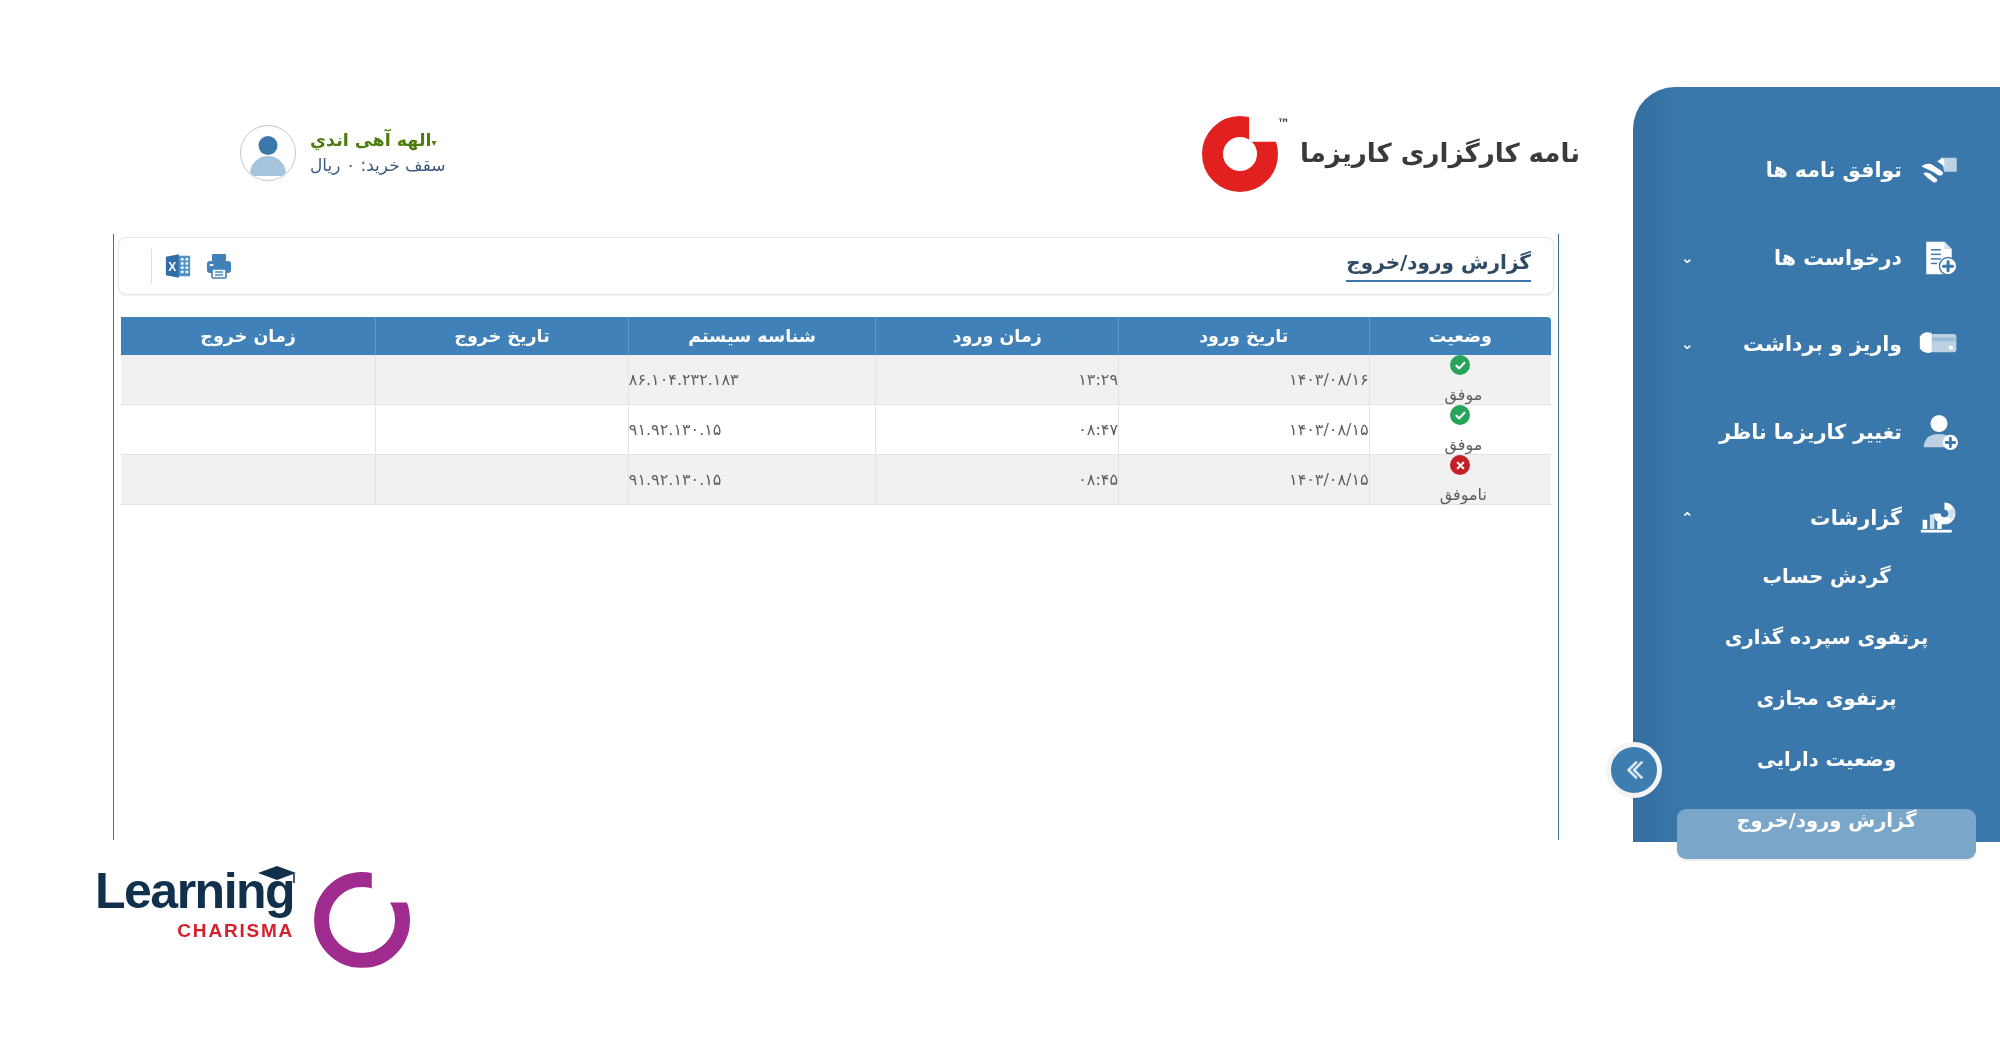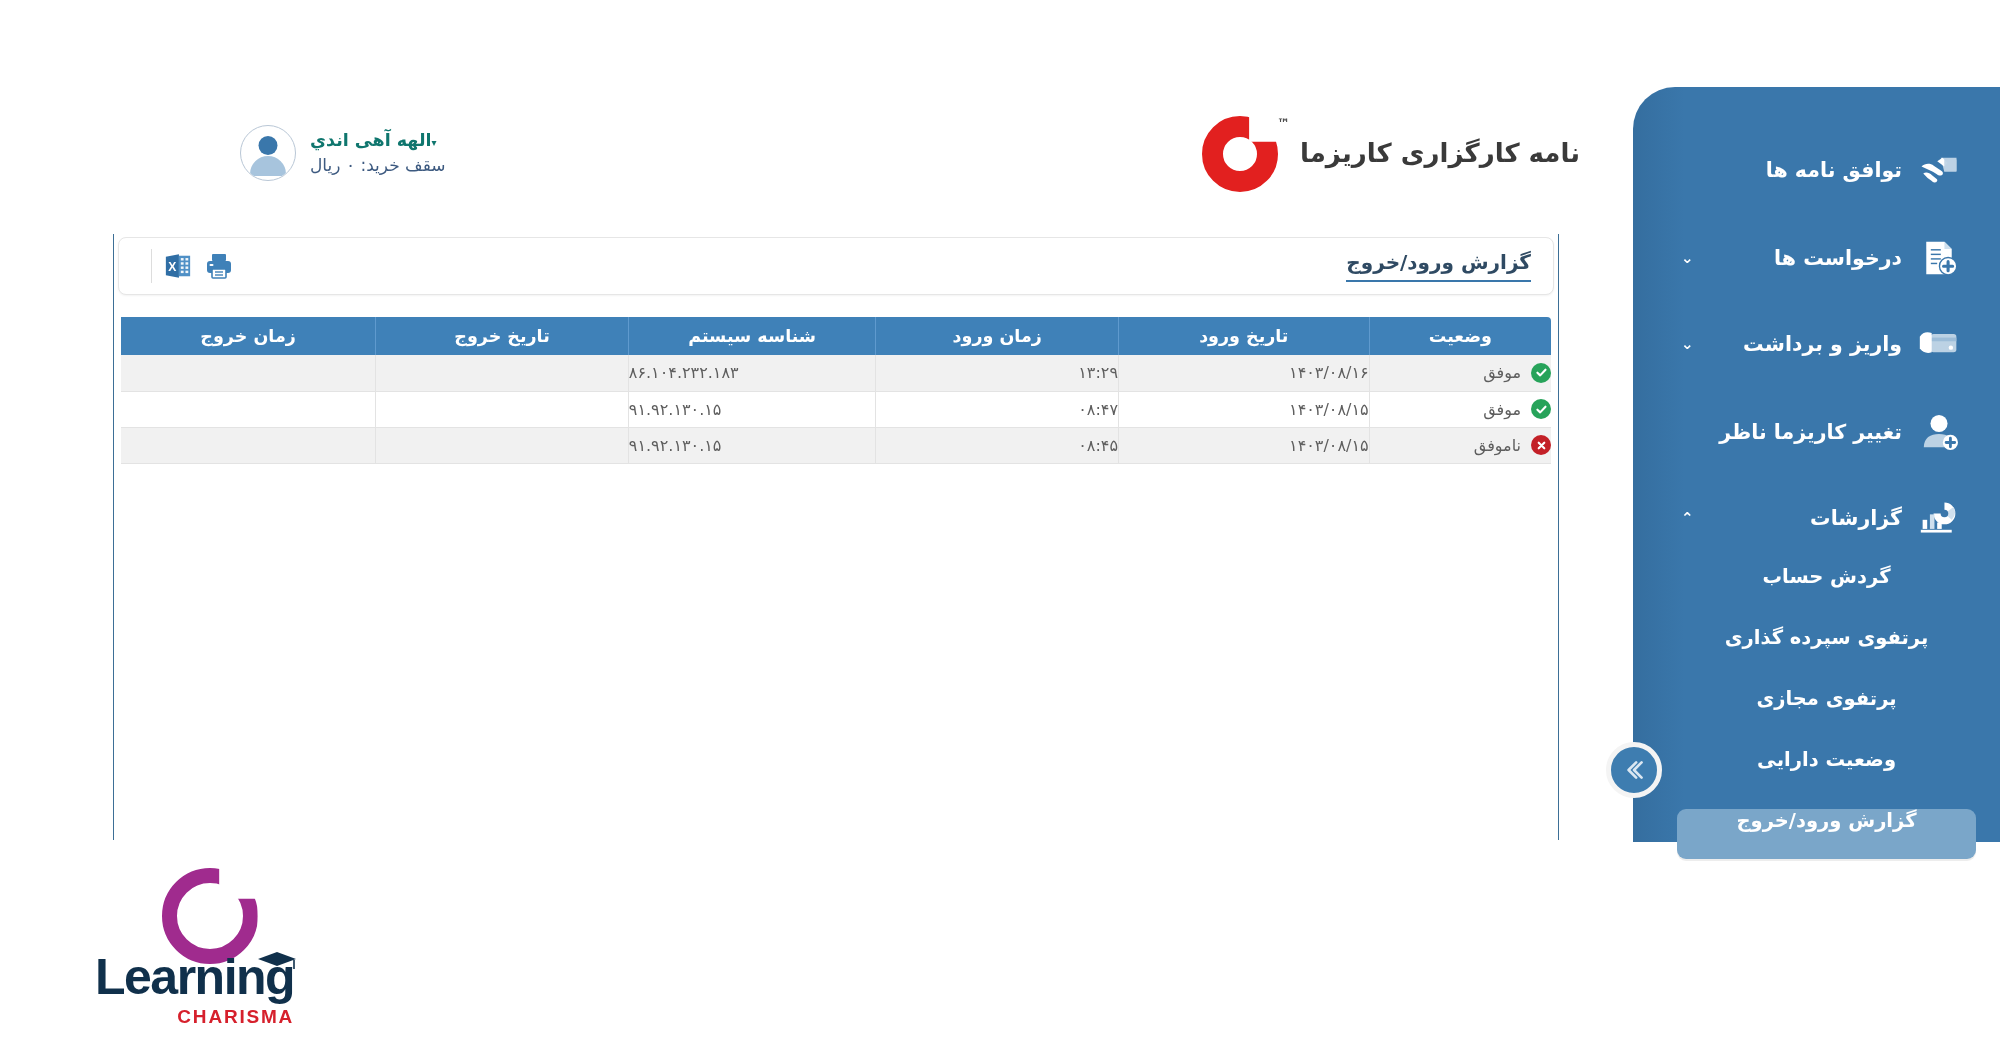--- a/index.html
+++ b/index.html
@@ -110,21 +110,21 @@
     position: absolute; right: 0; top: 6px;
     font-size: 13px; color: #4a4a4a; font-weight: bold;
   }
 
   .user-box {
     position: absolute;
     left: 240px; top: 125px;
     display: flex; align-items: center; gap: 14px;
   }
   .user-txt { text-align: left; line-height: 1.5; }
-  .user-name { font-size: 17.5px; color: #0f766e; font-weight: bold; white-space: nowrap; }
+  .user-name { font-size: 17.5px; color: #4d7c0f; font-weight: bold; white-space: nowrap; }
   .user-name .caret { font-size: 10px; margin-right: 4px; }
   .user-limit { font-size: 17px; color: #3d5a80; white-space: nowrap; }
   .avatar {
     width: 56px; height: 56px; border-radius: 50%;
     border: 1.5px solid #b9c7d6;
     background: #ffffff;
     display: flex; align-items: flex-end; justify-content: center;
     overflow: hidden; position: relative;
   }
   .avatar .head {
@@ -197,38 +197,38 @@
     border-left: 1px solid #e3e3e3;
     border-bottom: 1px solid #e3e3e3;
     text-align: right;
     white-space: nowrap;
     direction: rtl;
   }
   table.report tbody td:last-child { border-left: none; }
   table.report tbody tr.odd td { background: #f1f1f1; }
   table.report tbody tr.even td { background: #ffffff; }
   td.c-status { text-align: right; }
-  .status-cell { display: flex; align-items: center; justify-content: flex-start; gap: 10px; }
+  .status-cell { display: flex; align-items: center; justify-content: flex-start; gap: 10px; flex-direction: column; }
   .status-cell .s-text { flex: 1; text-align: right; padding-left: 6px; }
   .badge {
     width: 20px; height: 20px; border-radius: 50%;
     display: flex; align-items: center; justify-content: center;
     flex: 0 0 auto;
   }
   .badge.ok { background: #27a35a; }
   .badge.fail { background: #c32027; }
   .badge svg { width: 13px; height: 13px; }
   .c-sysid { text-align: left !important; direction: ltr; }
   .c-time { text-align: right; }
 
   
   .footer-logo {
     position: absolute;
     left: 95px; top: 868px;
-    display: flex; align-items: center; gap: 20px; flex-direction: column;
+    display: flex; align-items: center; gap: 20px;
   }
   .fl-ring {
     position: relative; width: 66px; height: 66px;
   }
   .fl-ring::before {
     content: ""; position: absolute; left: 0; top: 0;
     width: 66px; height: 66px; border-radius: 50%;
     border: 15px solid #a02b8e;
     clip-path: polygon(0 0, 60% 0, 60% 32%, 100% 32%, 100% 100%, 0 100%);
   }

